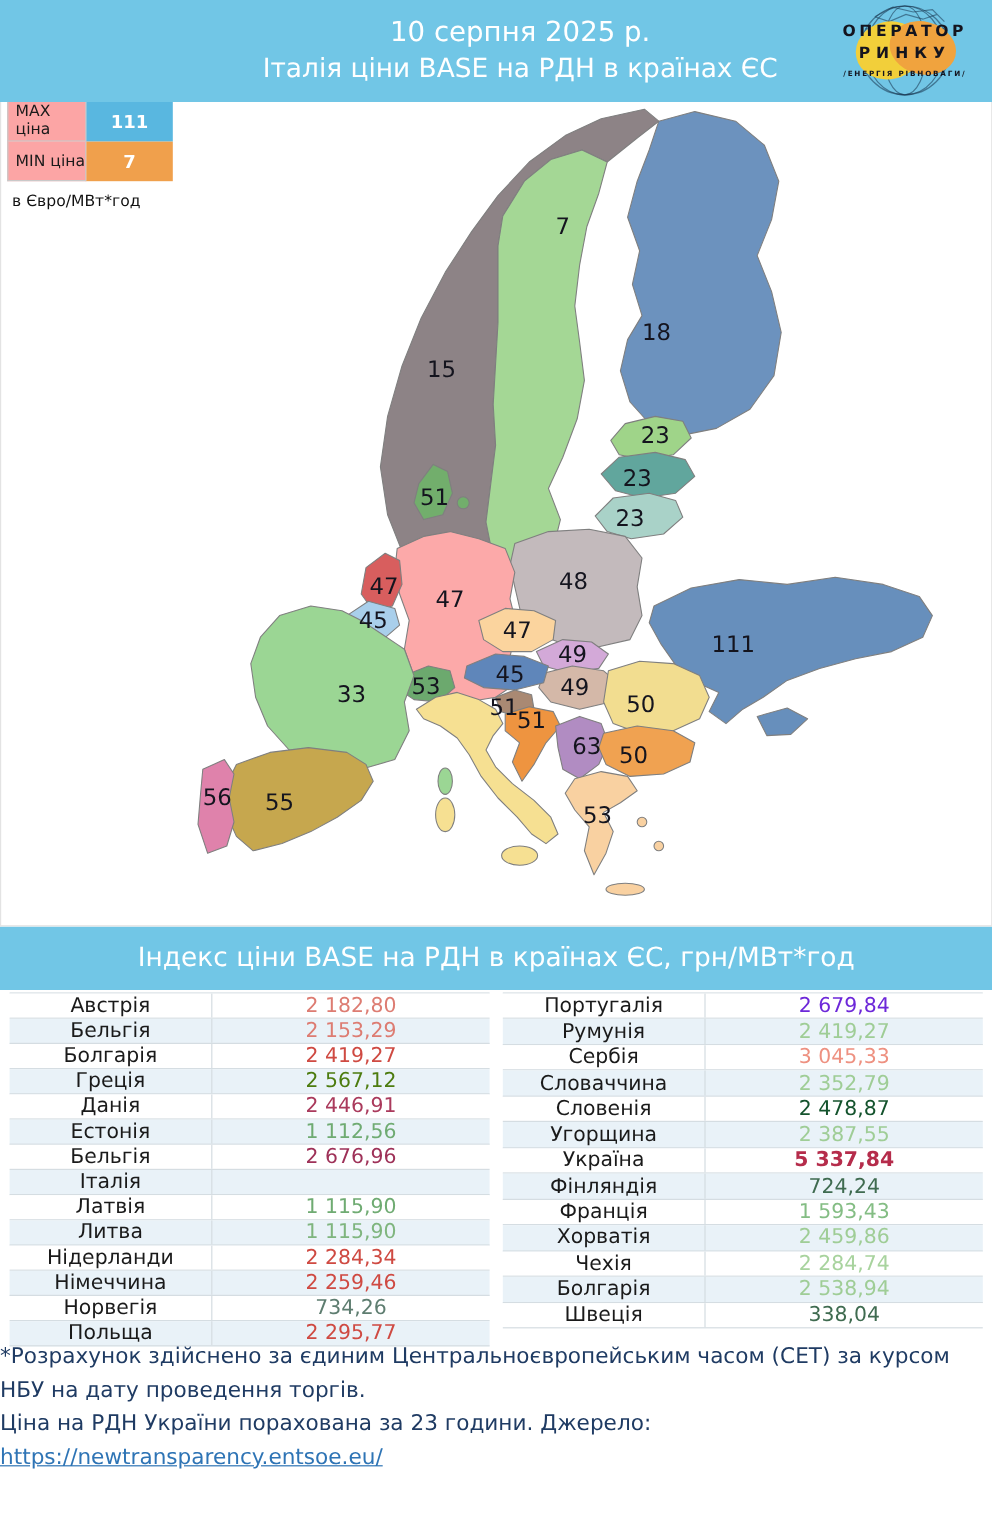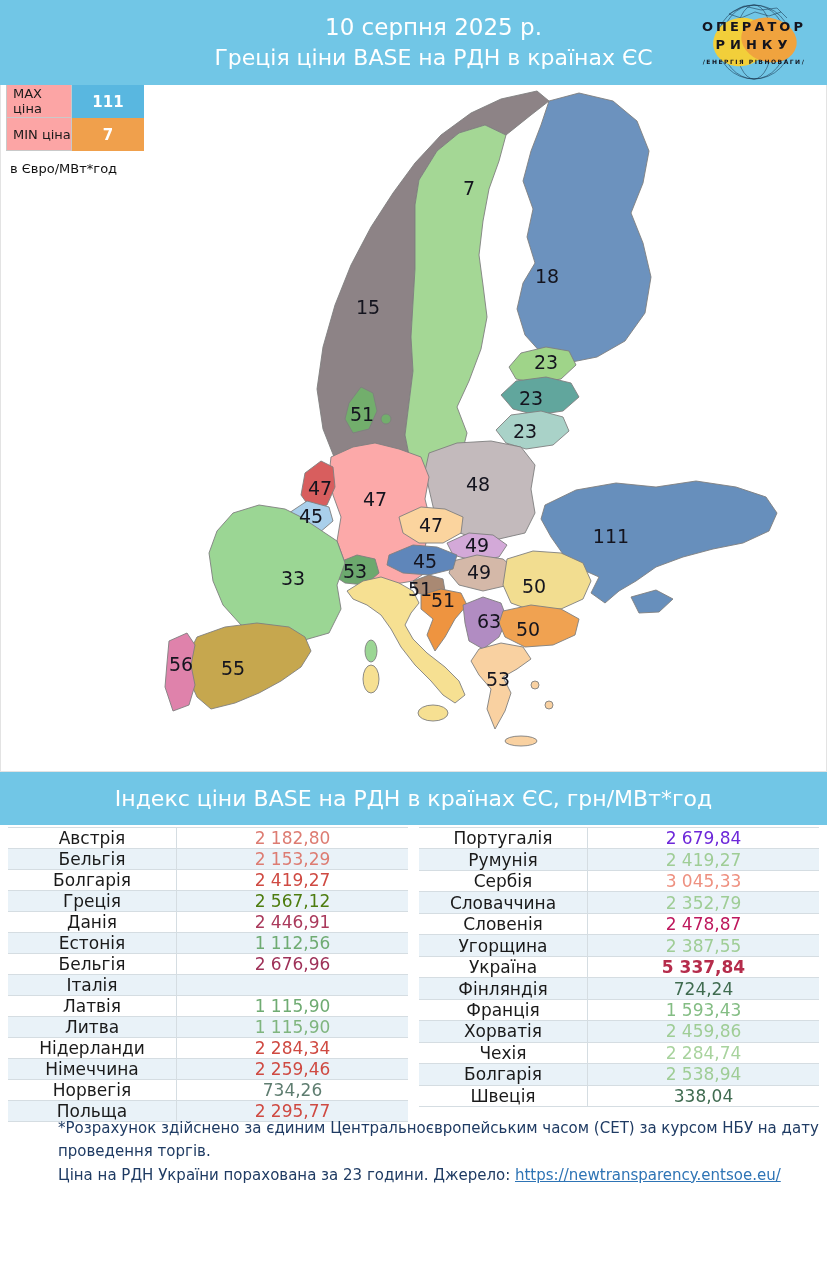--- a/index.html
+++ b/index.html
@@ -66,35 +66,34 @@
   .t-row.stripe{background:#e9f2f8;}
   .t-name{
     width:42%;display:flex;align-items:center;justify-content:center;
     border-right:1px solid #d5dde2;color:#1a1a1a;font-size:17px;
   }
   .t-value{
     flex:1;display:flex;align-items:center;justify-content:center;font-size:17px;
   }
   
   .pfooter{
-    height:58px;padding:10px 0 0 20px;box-sizing:border-box;color:#1f3b63;font-size:15px;
+    height:58px;padding:10px 0 0 0;box-sizing:border-box;color:#1f3b63;font-size:18px;
     line-height:1.55;
-    margin-left:38px;
   }
   .pfooter a{color:#2e74b5;text-decoration:underline;}
 </style>
 </head>
 <body>
 
 <div class="page">
 
   <header class="topbar" style="background: rgb(113, 198, 230);">
     <div class="titles">
       <div class="date">10 серпня 2025 р.</div>
-      <div class="maintitle">Греція ціни BASE на РДН в країнах ЄС</div>
+      <div class="maintitle">Італія ціни BASE на РДН в країнах ЄС</div>
     </div>
     <div class="logo">
       <svg width="130" height="81" viewBox="0 0 130 81">
         <g stroke="rgba(25,55,80,0.55)" fill="none" stroke-width="1">
           <circle cx="65" cy="40" r="37"></circle>
           <ellipse cx="65" cy="40" rx="18" ry="37"></ellipse>
           <ellipse cx="65" cy="40" rx="32" ry="37"></ellipse>
           <line x1="28" y1="40" x2="102" y2="40"></line>
           <line x1="32" y1="22" x2="98" y2="22"></line>
           <line x1="32" y1="58" x2="98" y2="58"></line>
@@ -270,21 +269,21 @@
     <div class="t-value" style="color: rgb(238, 145, 129);">3 045,33</div>
   </div>
 
   <div class="t-row stripe">
     <div class="t-name">Словаччина</div>
     <div class="t-value" style="color: rgb(159, 205, 150);">2 352,79</div>
   </div>
 
   <div class="t-row">
     <div class="t-name">Словенія</div>
-    <div class="t-value" style="color: #be185d;">2 478,87</div>
+    <div class="t-value" style="color: #14532d;">2 478,87</div>
   </div>
 
   <div class="t-row stripe">
     <div class="t-name">Угорщина</div>
     <div class="t-value" style="color: rgb(159, 205, 150);">2 387,55</div>
   </div>
 
   <div class="t-row">
     <div class="t-name">Україна</div>
     <div class="t-value" style="color: rgb(181, 44, 75); font-weight: bold;">5 337,84</div>

